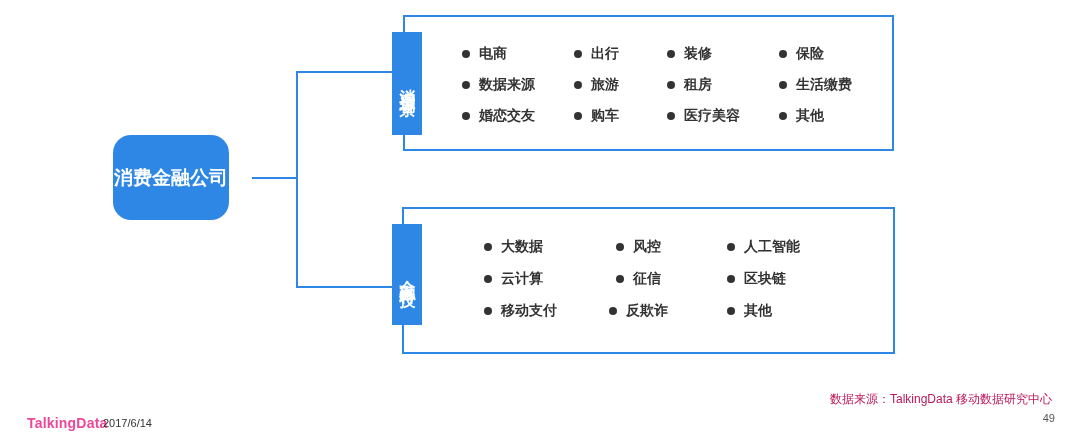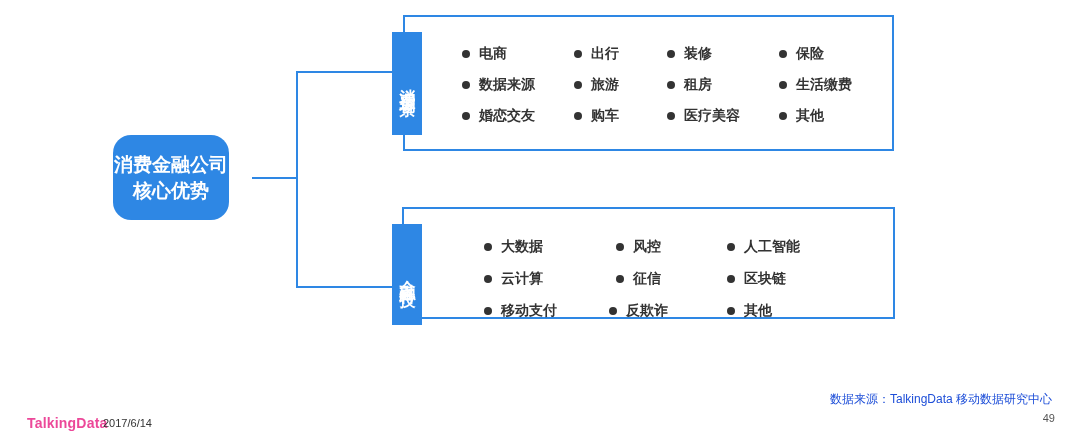--- a/index.html
+++ b/index.html
@@ -39,21 +39,21 @@
   .conn-bottom-h { left: 296px; top: 286px; width: 100px; height: 2px; }
 
   
   .group-box {
     position: absolute;
     border: 2px solid #2E87E4;
     background: #ffffff;
     z-index: 2;
   }
   .box-scenario { left: 403px; top: 15px;  width: 491px; height: 136px; }
-  .box-fintech  { left: 402px; top: 207px; width: 493px; height: 112px; }
+  .box-fintech  { left: 402px; top: 207px; width: 493px; height: 147px; }
 
   .group-tab {
     position: absolute;
     width: 30px;
     background: #2E87E4;
     color: #ffffff;
     font-weight: bold;
     font-size: 16px;
     writing-mode: vertical-rl;
     text-orientation: upright;
@@ -99,21 +99,21 @@
     font-size: 14px;
     font-weight: bold;
     color: #333333;
   }
 
   
   .source-note {
     position: absolute;
     top: 391px; right: 27px;
     font-size: 12px;
-    color: #1d4ed8;
+    color: #be185d;
   }
   .logo {
     position: absolute;
     left: 27px; top: 415px;
     font-size: 14px;
     font-weight: bold;
     letter-spacing: 0.2px;
     color: #ec4899;
   }
   .date {
@@ -130,21 +130,20 @@
     margin-left: 8px;
   }
 </style>
 </head>
 <body>
 
 <div class="canvas">
 
   <div class="root-node">
     <div>消费金融公司</div>
-    <div>核心优势</div>
   </div>
 
   <div class="conn conn-node-h"></div>
   <div class="conn conn-vert"></div>
   <div class="conn conn-top-h"></div>
   <div class="conn conn-bottom-h"></div>
 
   <div class="group-tab tab-scenario">消费场景</div>
   <div class="group-box box-scenario">
     <div class="col sc-col-0">

